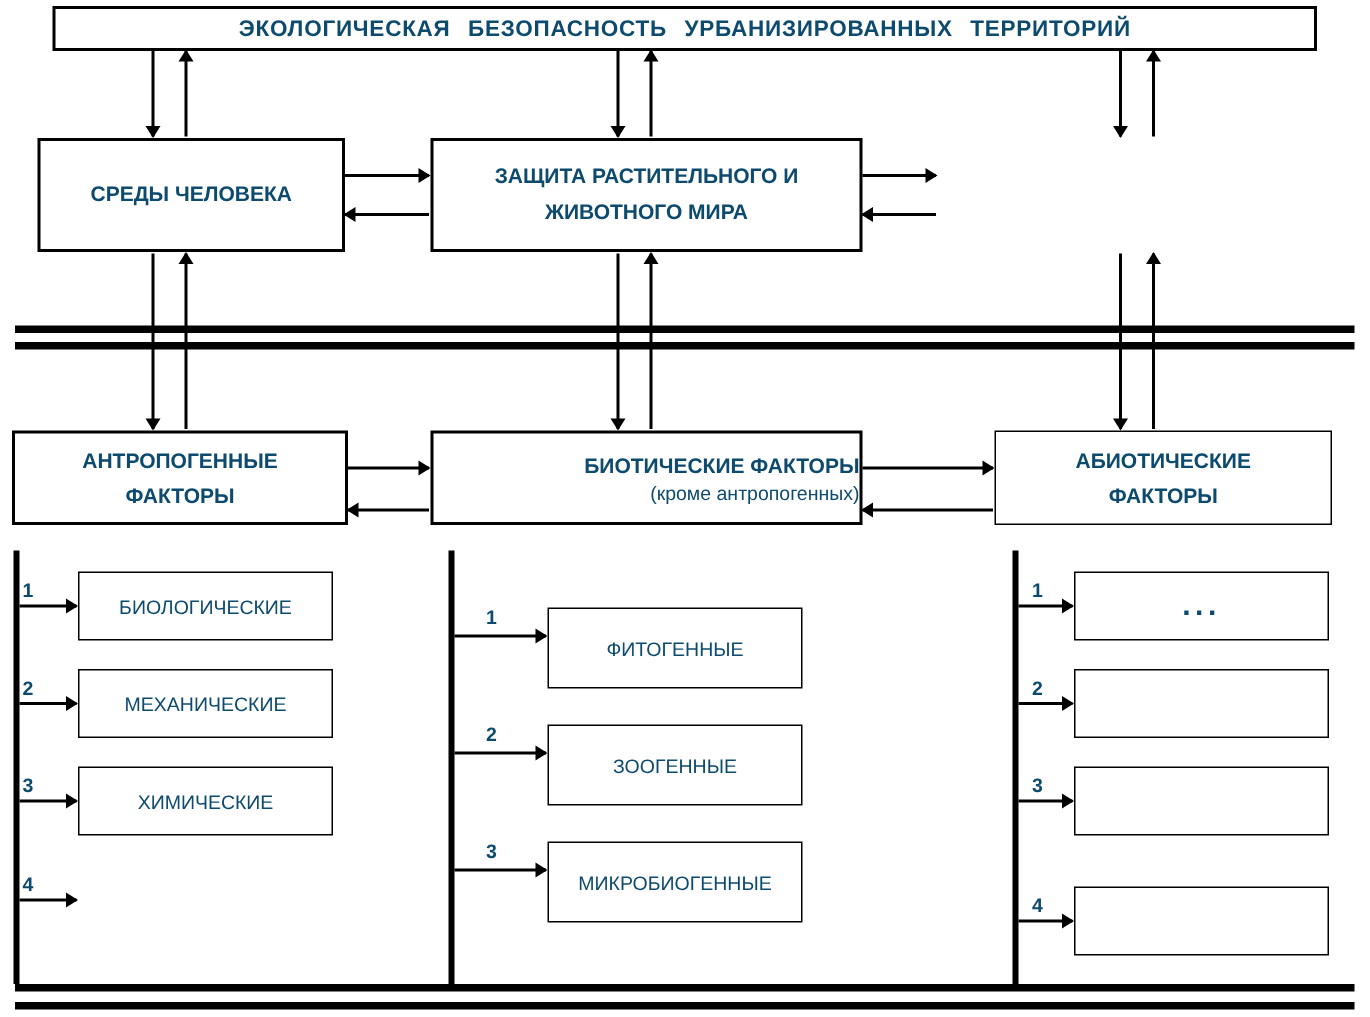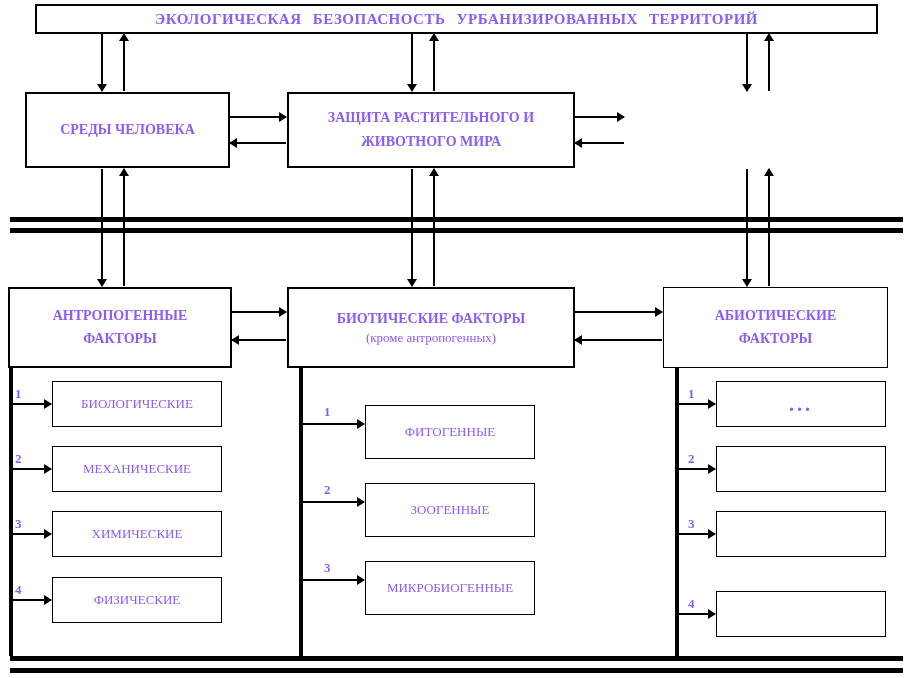--- a/index.html
+++ b/index.html
@@ -1,31 +1,31 @@
 <!DOCTYPE html>
 <html><head>
 <meta charset="utf-8">
 <style>
   * { margin:0; padding:0; box-sizing:border-box; }
   html,body { background:#fff; }
   .canvas {
     position:relative; width:913px; height:678px; background:#fff;
-    font-family:Liberation Serif, serif; color:#8b5cf6; overflow:hidden;
+    font-family:Liberation Sans, sans-serif; color:#0c4a6e; overflow:hidden;
   }
   .box {
     position:absolute; border:2px solid #000; background:#fff;
     display:flex; flex-direction:column; align-items:center; justify-content:center;
     text-align:center; font-weight:bold;
   }
   .title-box { left:35px; top:4px; width:843px; height:30px; font-size:15px; word-spacing:7px; letter-spacing:.5px; }
   .b2 { top:92px; height:76px; font-size:14px; line-height:1.7; }
   #box-human  { left:25px;  width:205px; }
   #box-flora  { left:287px; width:288px; padding:0 20px; }
   #box-env    { left:625px; width:253px; padding:0 28px; }
-  .b3 { top:287px; height:81px; font-size:14px; line-height:1.6; }
+  .b3 { top:287px; height:63px; font-size:14px; line-height:1.6;align-items:flex-end; }
   #box-anthro  { left:8px;   width:224px; padding:0 30px; }
   #box-biotic  { left:287px; width:288px; }
   #box-abiotic { left:663px; width:225px; border-width:1px; padding:0 36px; }
   .subnote { font-weight:normal; font-size:13px; line-height:1.3; }
   .sbox {
     position:absolute; border:1px solid #000; background:#fff; width:170px;
     display:flex; align-items:center; justify-content:center; text-align:center;
     font-size:13px; font-weight:normal;
   }
   .h46 { height:46px; } .h38 { height:54px; }
@@ -119,23 +119,20 @@
   <div class="sbox h46" style="left:52px;top:446px">
     <span>МЕХАНИЧЕСКИЕ</span>
   </div>
   <div class="num" style="left:15px;top:516px">3</div>
   <div class="harrow right" style="left:13px;top:533px;width:38px"></div>
   <div class="sbox h46" style="left:52px;top:511px">
     <span>ХИМИЧЕСКИЕ</span>
   </div>
   <div class="num" style="left:15px;top:582px">4</div>
   <div class="harrow right" style="left:13px;top:599px;width:38px"></div>
-  <div class="sbox h46" style="left:52px;top:577px">
-    <span>ФИЗИЧЕСКИЕ</span>
-  </div>
 
   <div class="num" style="left:324px;top:404px">1</div>
   <div class="harrow right" style="left:303px;top:423px;width:61px"></div>
   <div class="sbox h38" style="left:365px;top:405px">
     <span>ФИТОГЕННЫЕ</span>
   </div>
   <div class="num" style="left:324px;top:482px">2</div>
   <div class="harrow right" style="left:303px;top:501px;width:61px"></div>
   <div class="sbox h38" style="left:365px;top:483px">
     <span>ЗООГЕННЫЕ</span>

